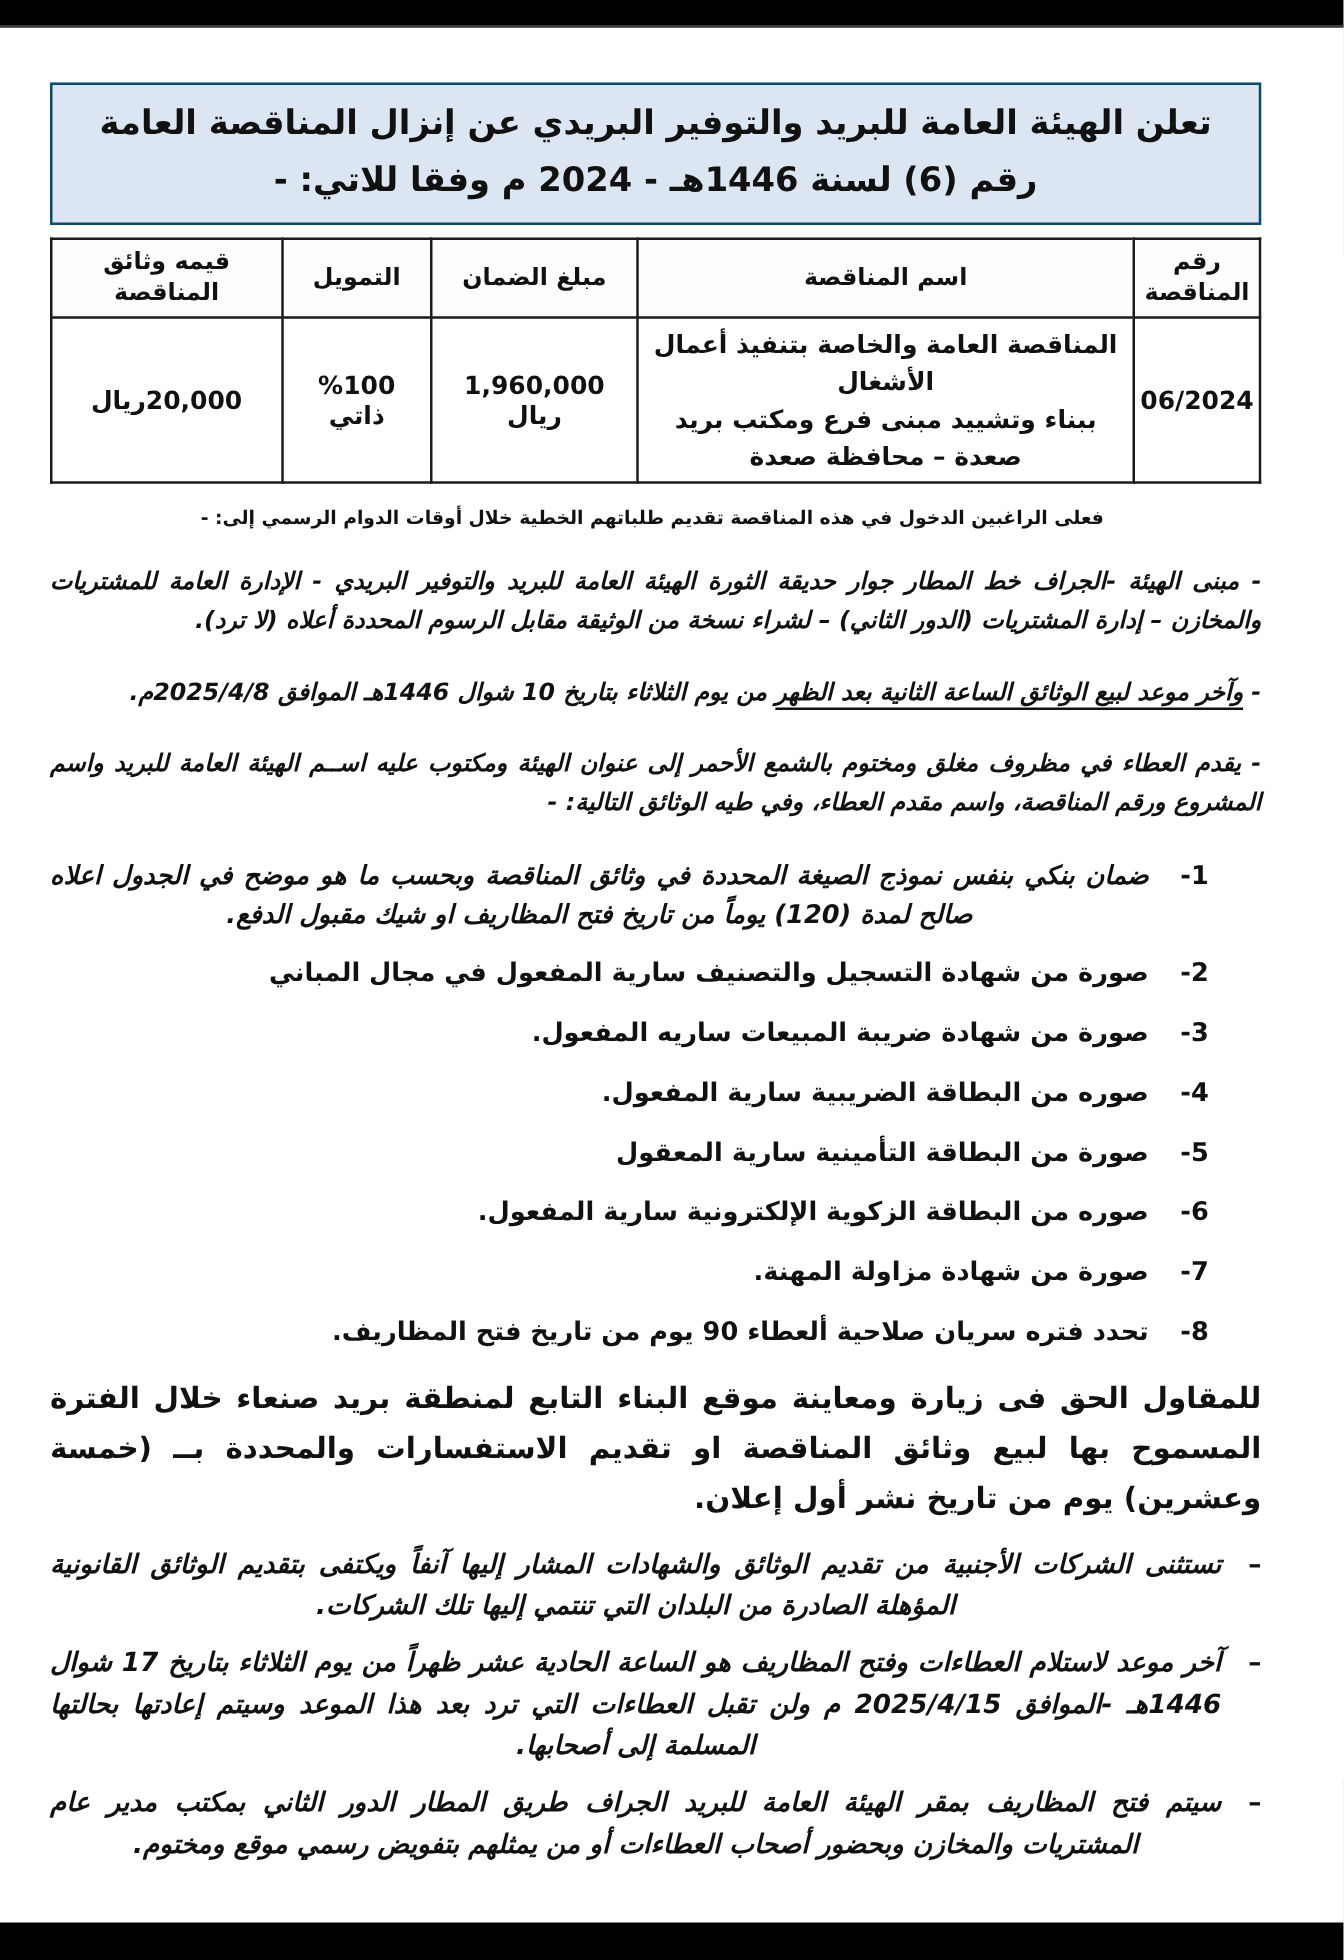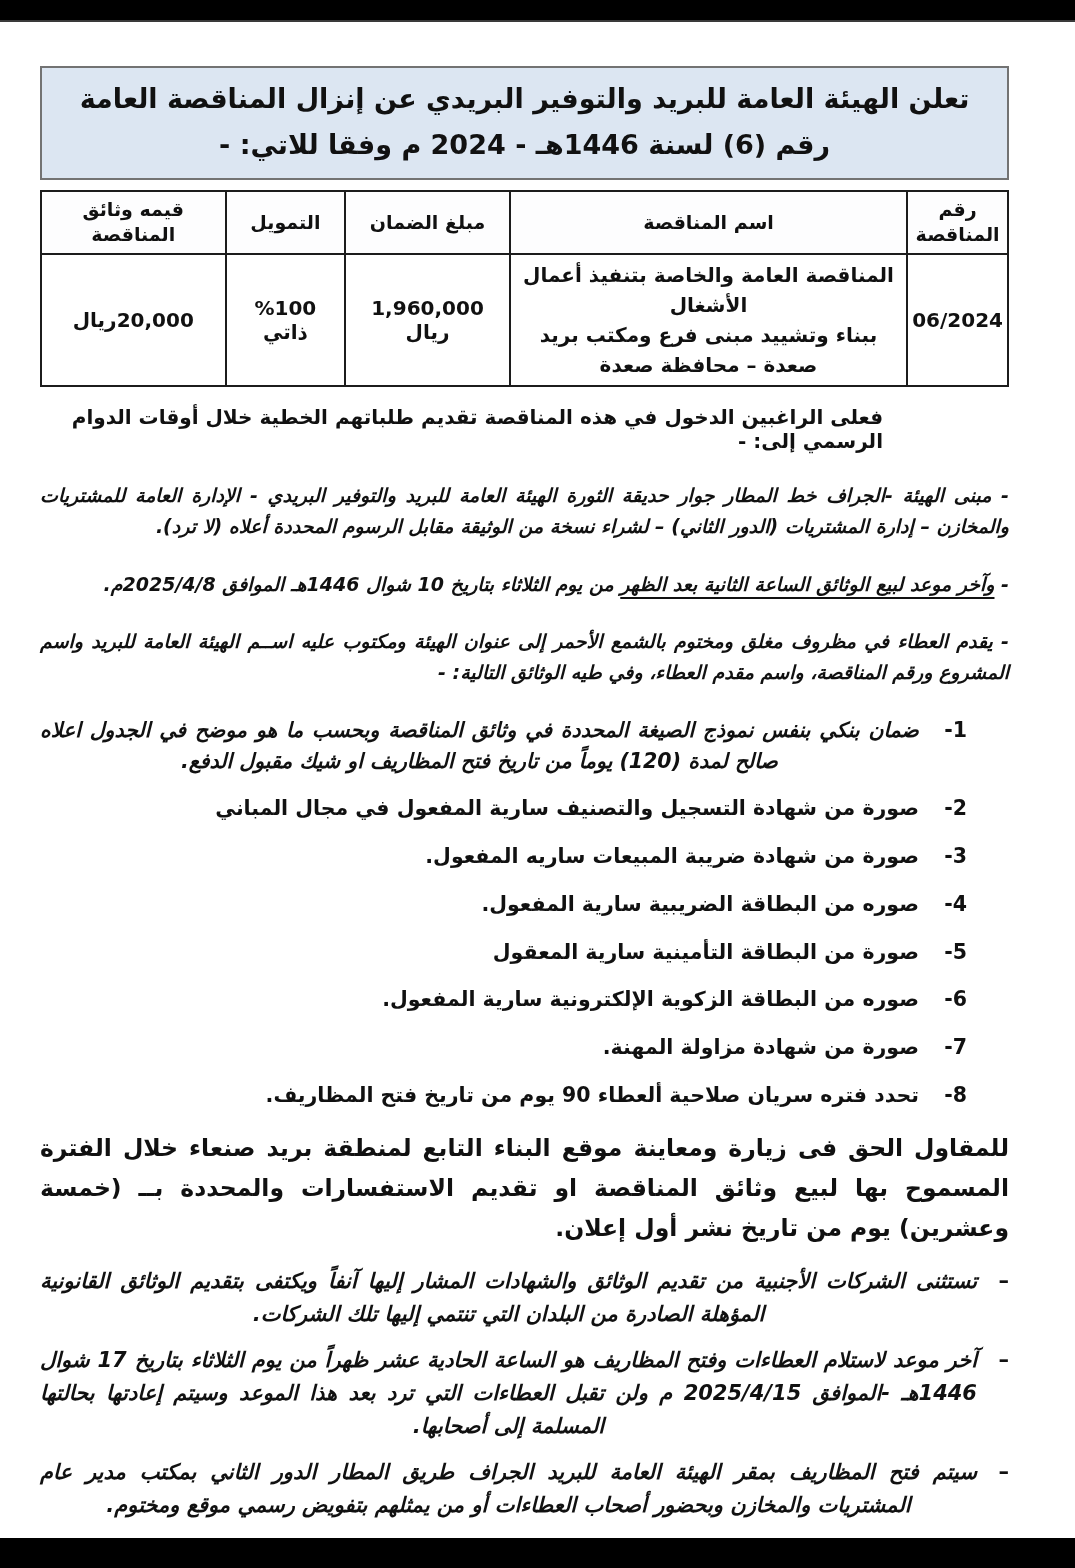--- a/index.html
+++ b/index.html
@@ -8,39 +8,39 @@
   .page {
     width:1075px; height:1568px; position:relative; background:#ffffff;
     margin:0 auto; overflow:hidden; font-weight:700; color:#111;
   }
   .bar { background:#000; width:100%; }
   .bar-top { height:22px; border-bottom:2px solid #3a3a3a; }
   .bar-bottom { position:absolute; bottom:0; left:0; height:30px; }
   .content { direction:rtl; padding:44px 66px 0 40px; }
 
   .title-box {
-    border:2px solid #737373; background:#dce6f2; text-align:center;
+    border:2px solid #0c4a6e; background:#dce6f2; text-align:center;
     font-size:27px; line-height:1.7; padding:8px 10px 10px;
   }
 
   table.tender {
     width:100%; border-collapse:collapse; margin-top:10px;
     text-align:center;
   }
   table.tender th, table.tender td { border:2px solid #1c1c1c; padding:5px 4px; }
   table.tender th { font-size:19px; line-height:1.35; height:56px; background:#fdfdfe; }
   table.tender td { font-size:20px; height:62px; }
   td.name-cell { font-size:16.5px; line-height:1.5;border-radius:17px; }
   .col-num { width:82px; }
   .col-name { width:400px; }
   .col-guarantee { width:165px; }
   .col-funding { width:120px; }
   .col-docval { width:185px; }
 
-  .intro { font-size:20px; margin:18px 0 4px; padding-right:126px; }
+  .intro { font-size:15px; margin:18px 0 4px; padding-right:126px; }
   .para { font-size:19px; line-height:1.62; margin:27px 0; text-align:justify;font-style:italic; }
   .u { text-decoration:underline; text-decoration-thickness:2px; text-underline-offset:6px; }
 
   ol.docs { list-style:none; margin:14px 42px 2px 0; }
   ol.docs li { display:flex; gap:16px; font-size:20.5px; line-height:1.5; margin-bottom:17px; }
   ol.docs .num { min-width:32px; text-align:right; }
   ol.docs .txt { flex:1; }
   .wrap-center { text-align:justify; text-align-last:center;font-style:italic; }
 
   .contractor {

